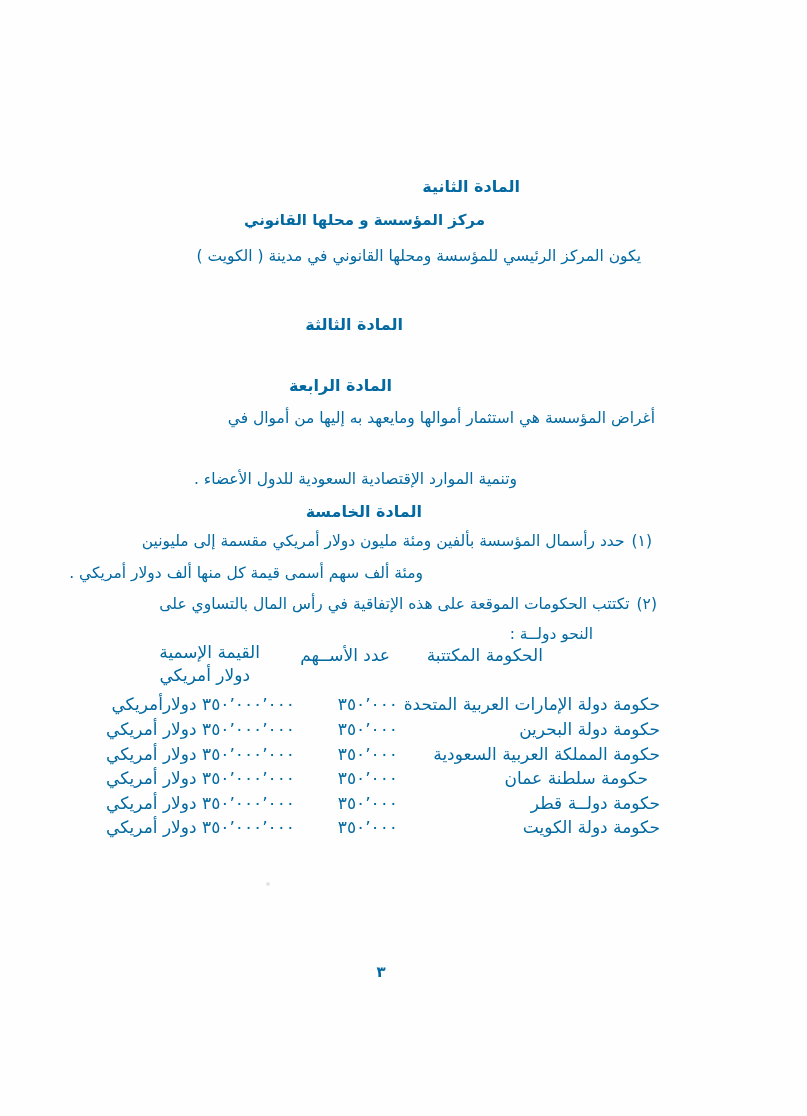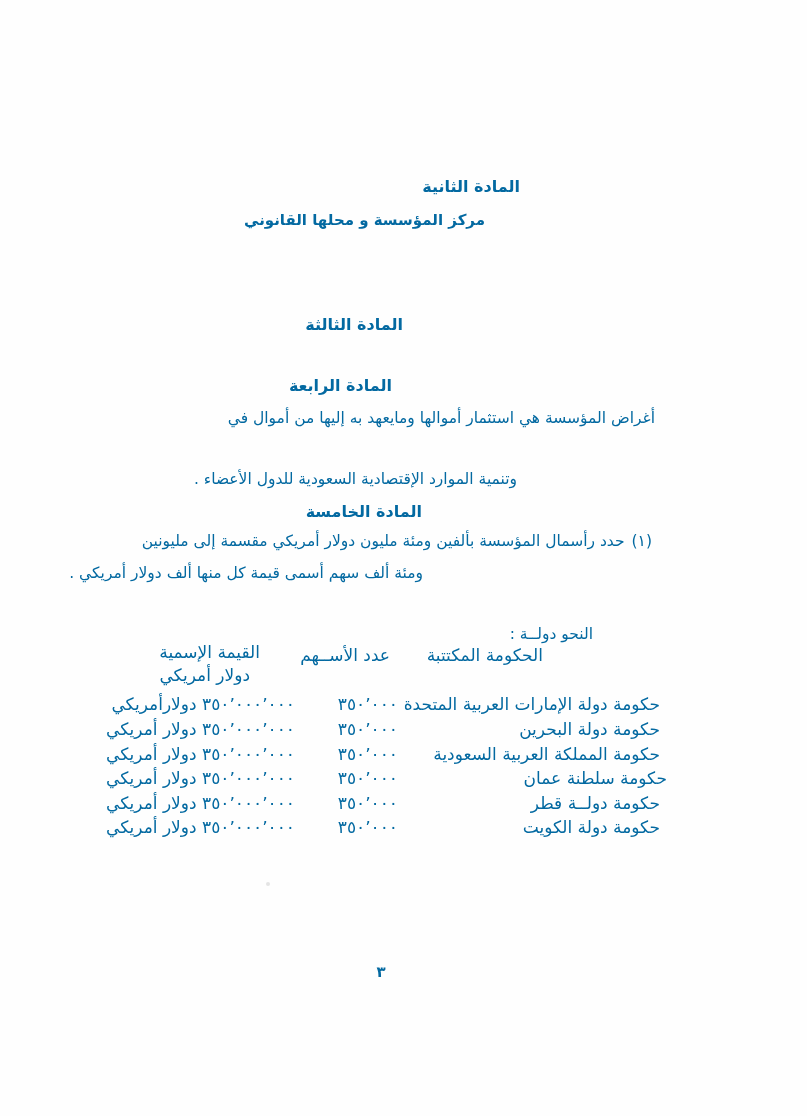--- a/index.html
+++ b/index.html
@@ -23,34 +23,38 @@
   .pagenum{font-weight:bold;font-size:15px;width:80px;text-align:center;}
   .speck{width:4px;height:4px;background:#e4e4e4;border-radius:50%;}
 </style>
 </head>
 <body>
 
 <div class="page">
 
   <div class="abs heading" style="top:177px;right:287px">المادة الثانية</div>
   <div class="abs heading sub" style="top:211px;right:322px">مركز المؤسسة و محلها القانوني</div>
+  <div class="abs bodyline" style="top:247px;right:166px">يكون المركز الرئيسي للمؤسسة ومحلها القانوني في مدينة ( الكويت )</div>
 
   <div class="abs heading" style="top:315px;right:404px">المادة الثالثة</div>
 
   <div class="abs heading" style="top:376px;right:415px">المادة الرابعة</div>
   <div class="abs bodyline" style="top:409px;right:152px">أغراض المؤسسة هي استثمار أموالها ومايعهد به إليها من أموال في</div>
   <div class="abs bodyline" style="top:470px;right:290px">وتنمية الموارد الإقتصادية السعودية للدول الأعضاء .</div>
 
   <div class="abs heading" style="top:502px;right:385px">المادة الخامسة</div>
 
   <div class="abs bodyline" style="top:532px;right:155px">
     <span class="clause-num">(١)</span><span>حدد رأسمال المؤسسة بألفين ومئة مليون دولار أمريكي مقسمة إلى مليونين</span>
   </div>
   <div class="abs bodyline" style="top:564px;right:384px">ومئة ألف سهم أسمى قيمة كل منها ألف دولار أمريكي .</div>
 
+  <div class="abs bodyline" style="top:595px;right:150px">
+    <span class="clause-num">(٢)</span><span>تكتتب الحكومات الموقعة على هذه الإتفاقية في رأس المال بالتساوي على</span>
+  </div>
   <div class="abs bodyline" style="top:625px;right:214px">النحو دولــة :</div>
 
   <div class="abs th" style="top:645px;right:264px">الحكومة المكتتبة</div>
   <div class="abs th" style="top:645px;right:417px">عدد الأســهم</div>
   <div class="abs th" style="top:642px;right:547px">القيمة الإسمية</div>
   <div class="abs th" style="top:665px;right:557px">دولار أمريكي</div>
 
   <div>
     <div class="abs cell" style="top:694px;right:147px">حكومة دولة الإمارات العربية المتحدة</div>
     <div class="abs cell" style="top:694px;right:409px">٣٥٠٬٠٠٠</div>
@@ -60,21 +64,21 @@
     <div class="abs cell" style="top:719px;right:147px">حكومة دولة البحرين</div>
     <div class="abs cell" style="top:719px;right:409px">٣٥٠٬٠٠٠</div>
     <div class="abs cell" style="top:719px;right:512px">٣٥٠٬٠٠٠٬٠٠٠ دولار أمريكي</div>
   </div>
   <div>
     <div class="abs cell" style="top:744px;right:147px">حكومة المملكة العربية السعودية</div>
     <div class="abs cell" style="top:744px;right:409px">٣٥٠٬٠٠٠</div>
     <div class="abs cell" style="top:744px;right:512px">٣٥٠٬٠٠٠٬٠٠٠ دولار أمريكي</div>
   </div>
   <div>
-    <div class="abs cell" style="top:768px;right:140px">حكومة سلطنة عمان</div>
+    <div class="abs cell" style="top:768px;right:159px">حكومة سلطنة عمان</div>
     <div class="abs cell" style="top:768px;right:409px">٣٥٠٬٠٠٠</div>
     <div class="abs cell" style="top:768px;right:512px">٣٥٠٬٠٠٠٬٠٠٠ دولار أمريكي</div>
   </div>
   <div>
     <div class="abs cell" style="top:793px;right:147px">حكومة دولــة قطر</div>
     <div class="abs cell" style="top:793px;right:409px">٣٥٠٬٠٠٠</div>
     <div class="abs cell" style="top:793px;right:512px">٣٥٠٬٠٠٠٬٠٠٠ دولار أمريكي</div>
   </div>
   <div>
     <div class="abs cell" style="top:817px;right:147px">حكومة دولة الكويت</div>

